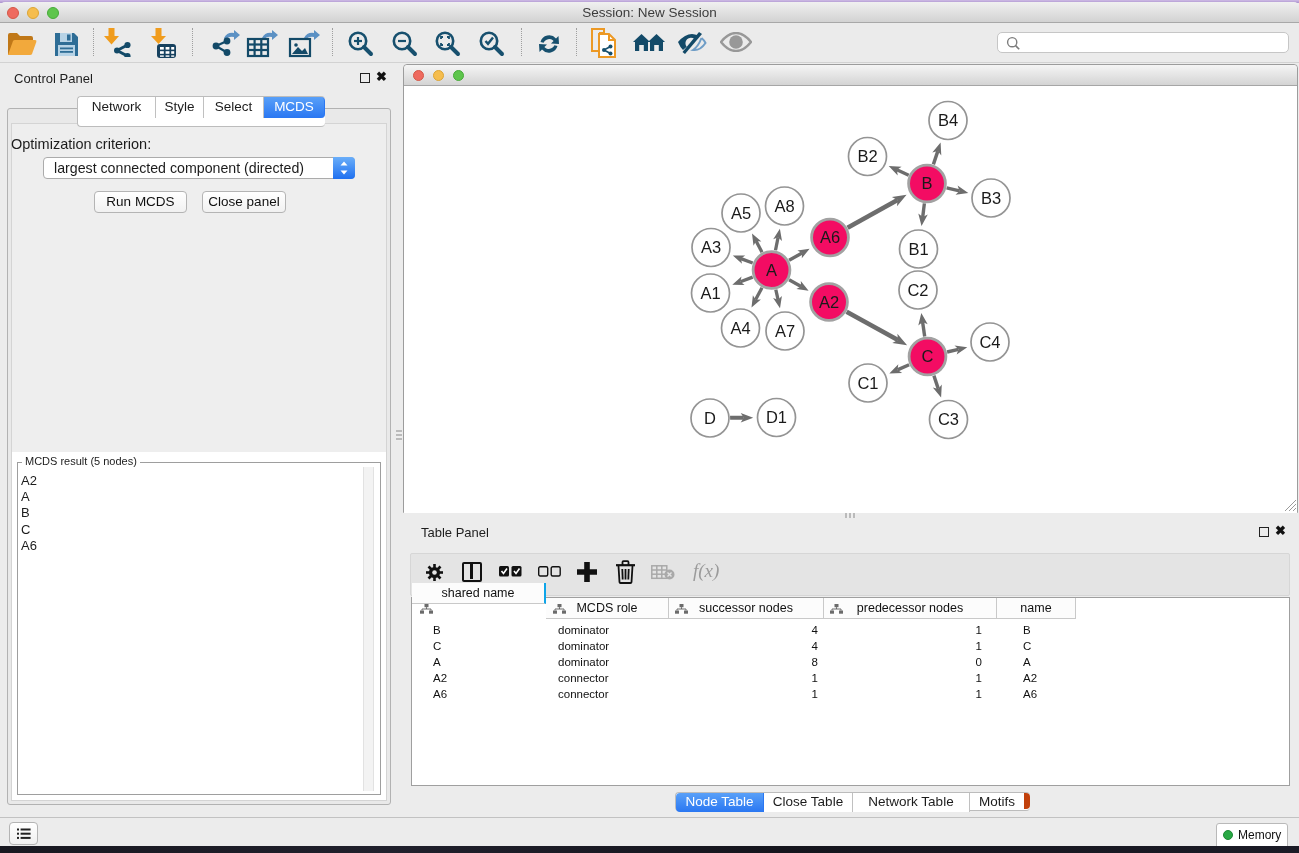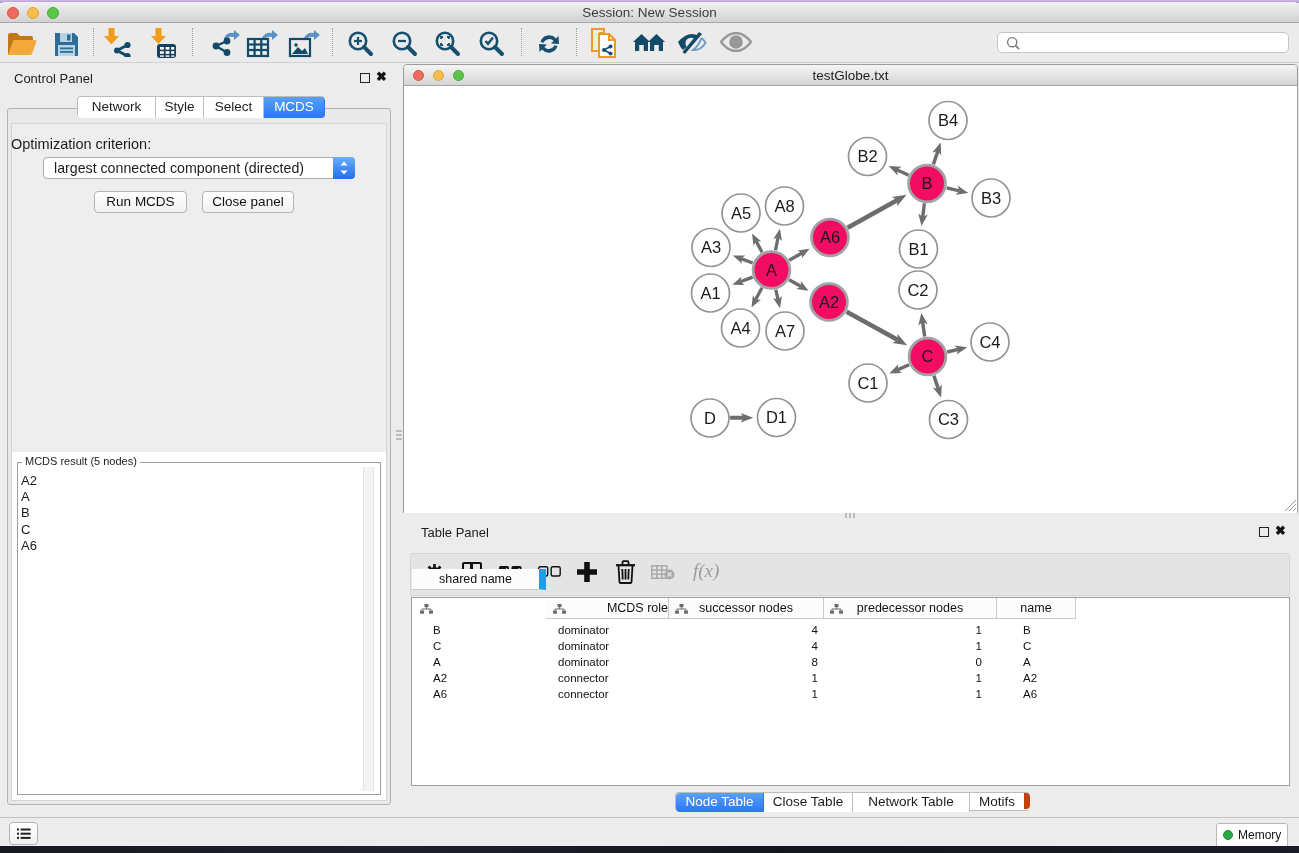--- a/index.html
+++ b/index.html
@@ -174,49 +174,48 @@
 <svg class="abs" style="left:8px;top:3px" width="15" height="15" viewBox="0 0 15 15">
       <circle cx="6.2" cy="6.2" r="4.6" fill="none" stroke="#7c7c7c" stroke-width="1.4"></circle>
       <line x1="9.6" y1="9.6" x2="13.2" y2="13.2" stroke="#7c7c7c" stroke-width="1.6"></line>
     </svg>
 </div>
 <div class="ttl abs" style="left:14px;top:71px">Control Panel</div>
 <div class="abs" style="left:360px;top:73px;width:10px;height:10px;border:1.5px solid #222"></div>
 <div class="abs" style="left:376px;top:69px;font-size:13px;font-weight:bold;color:#111">✖</div>
 <div class="abs" style="left:7px;top:108px;width:384px;height:697px;border:1px solid #b2b2b2;border-radius:3px;background:#e9e9e9"></div>
 <div class="abs" style="left:11px;top:123px;width:376px;height:678px;border:1px solid #d4d4d4;background:#eeeeee"></div>
-<div class="abs" style="left:77px;top:96px;height:21px;border:1px solid #bcbcbc;border-right:none;border-radius:4px;background:#fff;white-space:nowrap;font-size:0">
+<div class="abs" style="left:77px;top:96px;height:31px;border:1px solid #bcbcbc;border-right:none;border-radius:4px;background:#fff;white-space:nowrap;font-size:0">
 <span class="tabseg" style="width:78px;border-radius:4px 0 0 4px">Network</span>
 <span class="tabseg" style="width:48px">Style</span>
 <span class="tabseg" style="width:60px">Select</span>
 <span class="tabseg" style="width:61px;background:linear-gradient(#59a0f8,#2a77f2);color:#fff;border-right:1px solid #2a77f2;border-radius:0 4px 4px 0">MCDS</span>
 </div>
 <div class="abs" style="left:11px;top:136px;width:376px;text-align:left;font-size:14.5px">Optimization criterion:</div>
 <div class="abs" style="left:43px;top:157px;width:312px;height:22px;background:#fff;border:1px solid #ababab;border-radius:4px;font-size:14.2px;line-height:20px;padding-left:10px">largest connected component (directed)
 <div class="abs" style="right:-1px;top:-1px;width:22px;height:22px;background:linear-gradient(#6aaef9,#1f70f0);border-radius:0 4px 4px 0">
 <svg width="22" height="22" viewBox="0 0 22 22">
         <path d="M7.5 8.5 L11 4.5 L14.5 8.5 Z" fill="#fff"></path>
         <path d="M7.5 13.5 L11 17.5 L14.5 13.5 Z" fill="#fff"></path>
       </svg>
 </div></div>
 <div class="btn" style="left:94px;top:191px;width:93px">Run MCDS</div>
-<div class="btn" style="left:202px;top:191px;width:92px">Close panel</div>
+<div class="btn" style="left:202px;top:191px;width:84px">Close panel</div>
 <div class="abs" style="left:12px;top:452px;width:374px;height:348px;background:#fff"></div>
 <div class="abs" style="left:17px;top:462px;width:364px;height:333px;border:1px solid #9e9e9e"></div>
 <div class="abs" style="left:22px;top:455px;background:#fff;padding:0 3px;font-size:11px">MCDS result (5 nodes)</div>
 <div class="abs" style="left:363px;top:467px;width:11px;height:324px;background:#f3f3f3;border-left:1px solid #e2e2e2;border-right:1px solid #e2e2e2"></div>
 <div class="abs" style="left:21px;top:473px;font-size:13px;line-height:16.2px">A2<br>A<br>B<br>C<br>A6</div>
 <div class="abs" style="left:396px;top:430px;width:6px;height:11px;background:repeating-linear-gradient(#bbb 0 2px,#eee 2px 4px)"></div>
 <div class="abs" style="left:845px;top:512px;width:11px;height:6px;background:repeating-linear-gradient(90deg,#bbb 0 2px,#eee 2px 4px)"></div>
 <div class="abs" style="left:403px;top:64px;width:895px;height:449px;border:1px solid #9c9c9c;border-radius:4px 4px 0 0;background:#fff">
 <div class="abs" style="left:0;top:0;width:100%;height:21px;background:linear-gradient(#f5f5f5,#d4d4d4);border-bottom:1px solid #a6a6a6;border-radius:4px 4px 0 0">
 <div class="abs" style="left:9px;top:5px;width:11px;height:11px;border-radius:50%;background:#ee6a5f;border:1px solid #d55747"></div>
 <div class="abs" style="left:29px;top:5px;width:11px;height:11px;border-radius:50%;background:#f5bd4e;border:1px solid #dda534"></div>
 <div class="abs" style="left:49px;top:5px;width:11px;height:11px;border-radius:50%;background:#5ec54c;border:1px solid #47ab39"></div>
-<div class="abs" style="left:0;top:3px;width:100%;text-align:center;font-size:13.5px;color:#1f1f1f">testGlobe.txt</div>
 </div>
 <div class="abs" style="left:0;top:21px;width:893px;height:427px;background:#fff;overflow:hidden">
 <svg width="893" height="426" viewBox="0 0 893 426" style="position:absolute;left:0;top:0">
 <line x1="348.7" y1="191.1" x2="336.4" y2="195.7" stroke="#6d6d6d" stroke-width="3.3"></line>
 <polygon points="328.3,198.8 337.5,190.5 336.4,195.7 340.6,198.9" fill="#6d6d6d"></polygon>
 <line x1="348.7" y1="177.0" x2="336.9" y2="172.6" stroke="#6d6d6d" stroke-width="3.3"></line>
 <polygon points="328.8,169.6 341.2,169.4 336.9,172.6 338.0,177.8" fill="#6d6d6d"></polygon>
 <line x1="358.0" y1="201.7" x2="351.5" y2="213.8" stroke="#6d6d6d" stroke-width="3.3"></line>
 <polygon points="347.5,221.5 348.9,209.2 351.5,213.8 356.9,213.4" fill="#6d6d6d"></polygon>
 <line x1="358.0" y1="166.3" x2="352.1" y2="155.1" stroke="#6d6d6d" stroke-width="3.3"></line>
@@ -352,22 +351,22 @@
       <line x1="0.8" y1="5" x2="15.8" y2="5"></line>
       <line x1="0.8" y1="9.2" x2="15.8" y2="9.2"></line>
       <line x1="5.8" y1="0.8" x2="5.8" y2="13.3"></line>
       <line x1="10.8" y1="0.8" x2="10.8" y2="13.3"></line>
 </g>
 <circle cx="18.5" cy="9.5" r="5" fill="#a9a9a9"></circle>
 <path d="M16.5 7.5 L20.5 11.5 M20.5 7.5 L16.5 11.5" stroke="#e4e4e4" stroke-width="1.4"></path>
 </svg>
 <div class="abs" style="left:693px;top:560px;font-family:'Liberation Serif',serif;font-style:italic;font-size:19px;color:#9b9b9b">f(x)</div>
 <div class="abs" style="left:411px;top:597px;width:879px;height:189px;background:#fff;border:1px solid #9f9f9f"></div>
-<div class="hdrcell" style="left:412px;top:569px;width:134px;border-right:7px solid #0ea5e9;border-bottom:1px solid #c9c9c9;background:#fcfcfc;line-height:20px;text-align:center">shared name</div>
-<div class="hdrcell" style="left:546px;top:598px;width:123px;border-right:1px solid #c9c9c9;border-bottom:1px solid #c9c9c9;background:#fcfcfc;line-height:20px;text-align:right">MCDS role</div>
+<div class="hdrcell" style="left:412px;top:583px;width:134px;border-right:2px solid #0ea5e9;border-bottom:1px solid #c9c9c9;background:#fcfcfc;line-height:20px;text-align:center">shared name</div>
+<div class="hdrcell" style="left:546px;top:598px;width:123px;border-right:1px solid #c9c9c9;border-bottom:1px solid #c9c9c9;background:#fcfcfc;line-height:20px;text-align:center">MCDS role</div>
 <div class="hdrcell" style="left:669px;top:598px;width:155px;border-right:1px solid #c9c9c9;border-bottom:1px solid #c9c9c9;background:#fcfcfc;line-height:20px;text-align:center">successor nodes</div>
 <div class="hdrcell" style="left:824px;top:598px;width:173px;border-right:1px solid #c9c9c9;border-bottom:1px solid #c9c9c9;background:#fcfcfc;line-height:20px;text-align:center">predecessor nodes</div>
 <div class="hdrcell" style="left:997px;top:598px;width:79px;border-right:1px solid #c9c9c9;border-bottom:1px solid #c9c9c9;background:#fcfcfc;line-height:20px;text-align:center">name</div>
 <svg class="abs" style="left:420px;top:604px" width="13" height="10" viewBox="0 0 13 10">
 <g fill="#6b6b6b">
       <rect x="4.5" y="0" width="4" height="3.2"></rect>
       <rect x="0" y="6.5" width="4" height="3.2"></rect>
       <rect x="9" y="6.5" width="4" height="3.2"></rect>
     </g>
 <path d="M6.5 3.2 L6.5 5 M2 6.5 L2 5 L11 5 L11 6.5" fill="none" stroke="#6b6b6b" stroke-width="1"></path>

